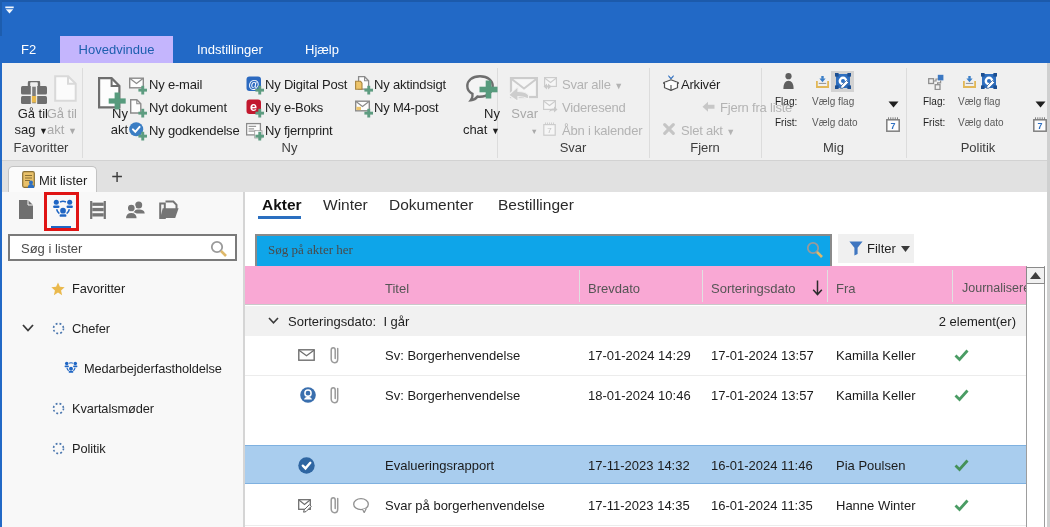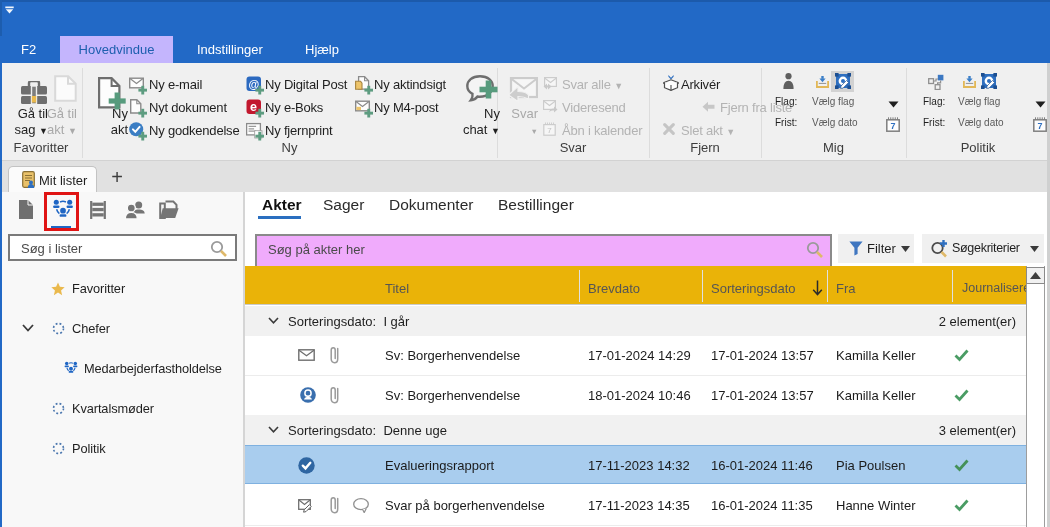--- a/index.html
+++ b/index.html
@@ -47,21 +47,21 @@
   #rightedge { left:1047px; top:63px; width:3px; height:464px; background:#cfd0d0; }
 
   
   .treetxt { position:absolute; font-size:12.8px; letter-spacing:-0.1px; color:#1f1f1f; white-space:nowrap; }
   #lsearch { position:absolute; left:6px; top:42px; width:229px; height:27px; background:#fff; border:2px solid #7a7a7a; }
   #lsearch .ph { position:absolute; left:11px; top:5px; font-size:13px; color:#4a4a4a; }
 
   
   .rtab { position:absolute; top:4px; font-size:15.5px; color:#2b2b2b; }
   .rtab.sel { font-weight:700; color:#111; }
-  #rsearch { position:absolute; left:10px; top:42px; width:577px; height:37px; background:#f0abfc; border:2px solid #8a8a8a; }
+  #rsearch { position:absolute; left:10px; top:42px; width:577px; height:37px; background:#0ea5e9; border:2px solid #8a8a8a;font-family:Liberation Serif, serif; }
   #rsearch .ph { position:absolute; left:11px; top:6px; font-size:13px; color:#4a4a4a; }
   .fbtn { position:absolute; top:42px; height:29px; background:#f0f0f0; font-size:13px; color:#1f1f1f; }
 
   
   .hcol { position:absolute; top:15px; font-size:13px; color:#555; white-space:nowrap; }
   .colline { position:absolute; top:4px; height:32px; width:1px; background:#e0e0e0; }
   .ghead { position:absolute; left:0; width:781px; height:30px; background:#f1f1f1; font-size:13px; color:#1e1e1e; }
   .ghead .gt { position:absolute; left:43px; top:8px; }
   .ghead .gn { position:absolute; right:10px; top:8px; }
   .trow { position:absolute; left:0; width:781px; height:40px; font-size:13px; color:#1b1b1b; }
@@ -444,51 +444,40 @@
     <div class="treetxt" style="left:70px;top:209px">Kvartalsmøder</div>
     <div class="abs" style="left:50px;top:250px"><svg width="13" height="13" viewBox="0 0 13 13">
           <circle cx="6.5" cy="6.5" r="5" fill="none" stroke="#4a76ae" stroke-width="1.6" stroke-dasharray="1.9 2.1"></circle>
         </svg></div>
     <div class="treetxt" style="left:70px;top:249px">Politik</div>
   </div>
   <div class="abs" id="paneedge"></div>
   <div class="abs" id="rightpane">
     <div class="rtab sel" style="left:17px">Akter</div>
     <div class="abs" style="left:13px;top:24px;width:43px;height:3px;background:#2a6fc0"></div>
-    <div class="rtab" style="left:78px">Sager</div>
+    <div class="rtab" style="left:78px">Winter</div>
     <div class="rtab" style="left:144px">Dokumenter</div>
     <div class="rtab" style="left:253px">Bestillinger</div>
     <div id="rsearch">
         <div class="ph">Søg på akter her</div>
       <svg style="position:absolute;right:7px;top:5px" width="17" height="17" viewBox="0 0 17 17">
         <circle cx="7" cy="7" r="5.2" fill="none" stroke="#9a9a9a" stroke-width="1.8"></circle>
         <path d="M11 11 L16 16" stroke="#dfb96a" stroke-width="2.6"></path>
       </svg>
     </div>
     <div class="fbtn" style="left:593px;width:76px">
       <svg style="position:absolute;left:11px;top:7px" width="14" height="15" viewBox="0 0 14 15">
         <path d="M0.4 0.4 h13.2 L8.6 6.8 V 13 L5.4 14.6 V 6.8 Z" fill="#3f76c0"></path>
       </svg>
       <span style="position:absolute;left:29px;top:7px">Filter</span>
       <svg style="position:absolute;left:63px;top:12px" width="9" height="6" viewBox="0 0 9 6">
           <path d="M0 0 h9 L4.5 6 Z" fill="#3a3a3a"></path>
         </svg>
     </div>
-    <div class="fbtn" style="left:677px;width:122px">
-      <svg style="position:absolute;left:8px;top:6px" width="19" height="18" viewBox="0 0 19 18">
-        <circle cx="7.5" cy="8" r="5.2" fill="none" stroke="#4a4a4a" stroke-width="1.8"></circle>
-        <path d="M11.5 12 L16 16.5" stroke="#dfb96a" stroke-width="2.6"></path>
-        <path d="M13.5 0 v7 M10 3.5 h7" stroke="#2e6fc0" stroke-width="2.4"></path>
-      </svg>
-      <span style="position:absolute;left:30px;top:7px;font-size:12.5px;letter-spacing:-0.3px">Søgekriterier</span>
-      <svg style="position:absolute;left:108px;top:12px" width="9" height="6" viewBox="0 0 9 6">
-          <path d="M0 0 h9 L4.5 6 Z" fill="#3a3a3a"></path>
-        </svg>
-    </div>
-    <div class="abs" style="left:0;top:74px;width:781px;height:39px;background:#eab308;border-bottom:1px solid #c9c9c9">
+    <div class="abs" style="left:0;top:74px;width:781px;height:39px;background:#f9a8d4;border-bottom:1px solid #c9c9c9">
       <div class="colline" style="left:334px"></div>
       <div class="colline" style="left:457px"></div>
       <div class="colline" style="left:582px"></div>
       <div class="colline" style="left:707px"></div>
       <div class="hcol" style="left:140px">Titel</div>
       <div class="hcol" style="left:343px">Brevdato</div>
       <div class="hcol" style="left:466px">Sorteringsdato</div>
       <svg class="abs" style="left:567px;top:14px" width="11" height="16" viewBox="0 0 11 16">
           <path d="M5.5 0.5 V14 M1.2 9.8 L5.5 14.6 L9.8 9.8" fill="none" stroke="#2b2b2b" stroke-width="1.5"></path>
         </svg>
@@ -530,27 +519,20 @@
         <path d="M8.7 4.5 V15 c0 5-6.5 5-6.5 0 V6 c0-3 4-3 4 0 v8.5" fill="none" stroke="#9a9a9a" stroke-width="1.5" stroke-linecap="round"></path>
       </svg>
       <div class="c1">Sv: Borgerhenvendelse</div>
       <div class="c2">18-01-2024 10:46</div>
       <div class="c3">17-01-2024 13:57</div>
       <div class="c4">Kamilla Keller</div>
       <svg class="abs" style="left:709px;top:14px" width="15" height="13" viewBox="0 0 15 13">
           <path d="M1.5 6.5 L5.5 10.5 L13.5 1.5" fill="none" stroke="#4a9c64" stroke-width="2.8"></path>
         </svg>
     </div>
-    <div class="ghead" style="top:223px">
-      <svg class="abs" style="left:23px;top:11px" width="11" height="7" viewBox="0 0 11 7">
-          <path d="M1 1 L5.5 5.8 L10 1" fill="none" stroke="#3a3a3a" stroke-width="1.6"></path>
-        </svg>
-      <div class="gt">Sorteringsdato:&nbsp; Denne uge</div>
-      <div class="gn">3 element(er)</div>
-    </div>
     <div class="trow sel" style="top:253px;height:39px">
       <svg class="abs" style="left:53px;top:11px" width="17" height="17" viewBox="0 0 17 17">
         <circle cx="8.5" cy="8.5" r="8.2" fill="#2f66a2"></circle>
         <path d="M4.8 8.7 L7.5 11.4 L12.3 5.8" fill="none" stroke="#fff" stroke-width="2.4" stroke-linecap="round"></path>
       </svg>
       <div class="c1" style="top:12px">Evalueringsrapport</div>
       <div class="c2" style="top:12px">17-11-2023 14:32</div>
       <div class="c3" style="top:12px">16-01-2024 11:46</div>
       <div class="c4" style="top:12px">Pia Poulsen</div>
       <svg class="abs" style="left:709px;top:13px" width="15" height="13" viewBox="0 0 15 13">

